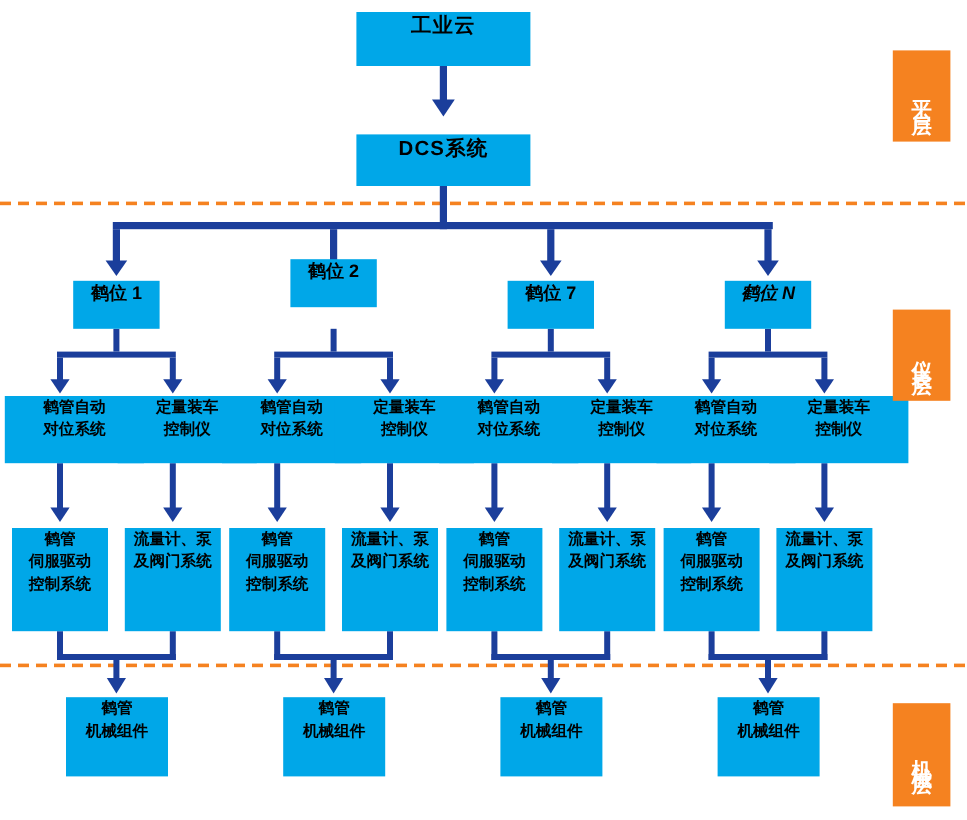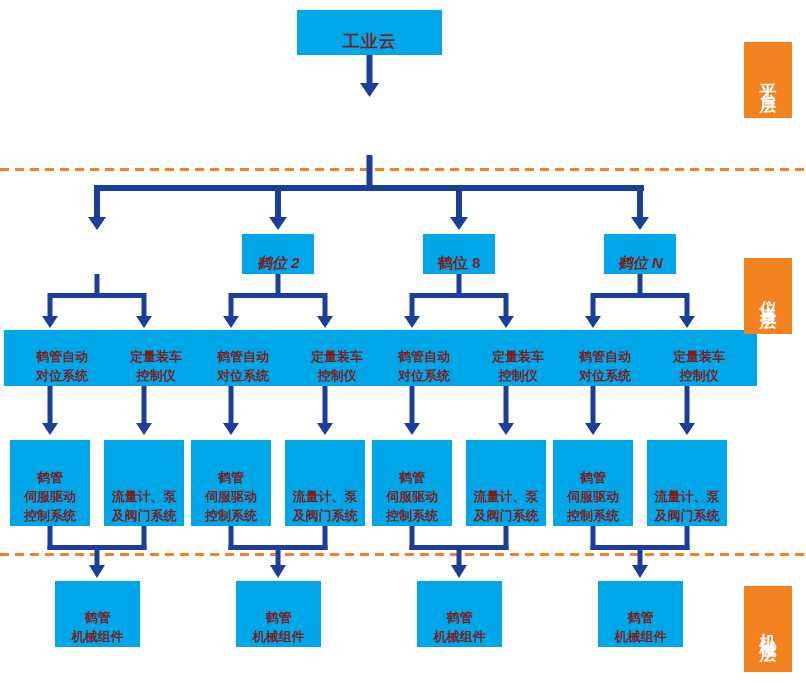--- a/index.html
+++ b/index.html
@@ -3,22 +3,22 @@
 <meta charset="utf-8">
 <style>
   html,body{margin:0;padding:0;background:#fff;}
   body{font-family:"Liberation Sans","DejaVu Sans",sans-serif;}
   .canvas{position:relative;width:806px;height:683px;background:#ffffff;overflow:hidden;}
 
   .dashed{position:absolute;left:0;width:806px;height:3px;z-index:1;
           background:repeating-linear-gradient(90deg,var(--orange) 0 9px,transparent 9px 15px);}
   #connectors{position:absolute;left:0;top:0;z-index:2;}
 
-  .node{position:absolute;z-index:3;background:var(--cyan);color:#7f1d1d;font-weight:700;
-        display:flex;flex-direction:column;align-items:center;justify-content:flex-end;
+  .node{position:absolute;z-index:3;background:var(--cyan);color:#000000;font-weight:700;
+        display:flex;flex-direction:column;align-items:center;justify-content:flex-start;
         text-align:center;box-sizing:border-box;}
   .node span{display:block;line-height:1.45;}
   .top-node{width:145px;height:45px;font-size:17px;letter-spacing:1px;}
   .station{width:72px;height:40px;font-size:15px;}
   .r1{width:116px;height:56px;font-size:13px;}
   .r2{width:80px;height:86px;font-size:13px;}
   .mach{width:85px;height:66px;font-size:13px;}
 
   .layer-label{position:absolute;left:744px;width:48px;z-index:3;background:var(--orange);
         color:#fff;font-weight:700;font-size:17px;display:flex;align-items:center;justify-content:center;
@@ -103,26 +103,32 @@
       <polygon points="679,423 695,423 687,435" fill="#1b3e9b"></polygon>
       <rect x="684.5" y="526" width="5" height="24" fill="#1b3e9b"></rect>
       <rect x="590.5" y="545" width="99" height="5" fill="#1b3e9b"></rect>
       <rect x="637.5" y="550" width="5" height="16" fill="#1b3e9b"></rect>
       <polygon points="632,565 648,565 640,578" fill="#1b3e9b"></polygon>
     </svg>
 
   <div class="node top-node" style="left:297px;top:10px;">
     <span>工业云</span>
   </div>
-
-  <div class="node station" style="left:242px;top:234px;font-style:italic;">
+  <div class="node top-node" style="left:297px;top:112px;height:43px;">
+    <span>DCS系统</span>
+  </div>
+
+  <div class="node station" style="left:61px;top:234px;">
+    <span>鹤位 1</span>
+  </div>
+  <div class="node station" style="left:242px;top:216px;">
     <span>鹤位 2</span>
   </div>
   <div class="node station" style="left:423px;top:234px;">
-    <span>鹤位 8</span>
+    <span>鹤位 7</span>
   </div>
   <div class="node station" style="left:604px;top:234px;font-style:italic;">
     <span>鹤位 N</span>
   </div>
 
   <div class="node r1" style="left:4px;top:330px;">
     <span>鹤管自动</span>
     <span>对位系统</span>
   </div>
   <div class="node r1" style="left:98px;top:330px;">

